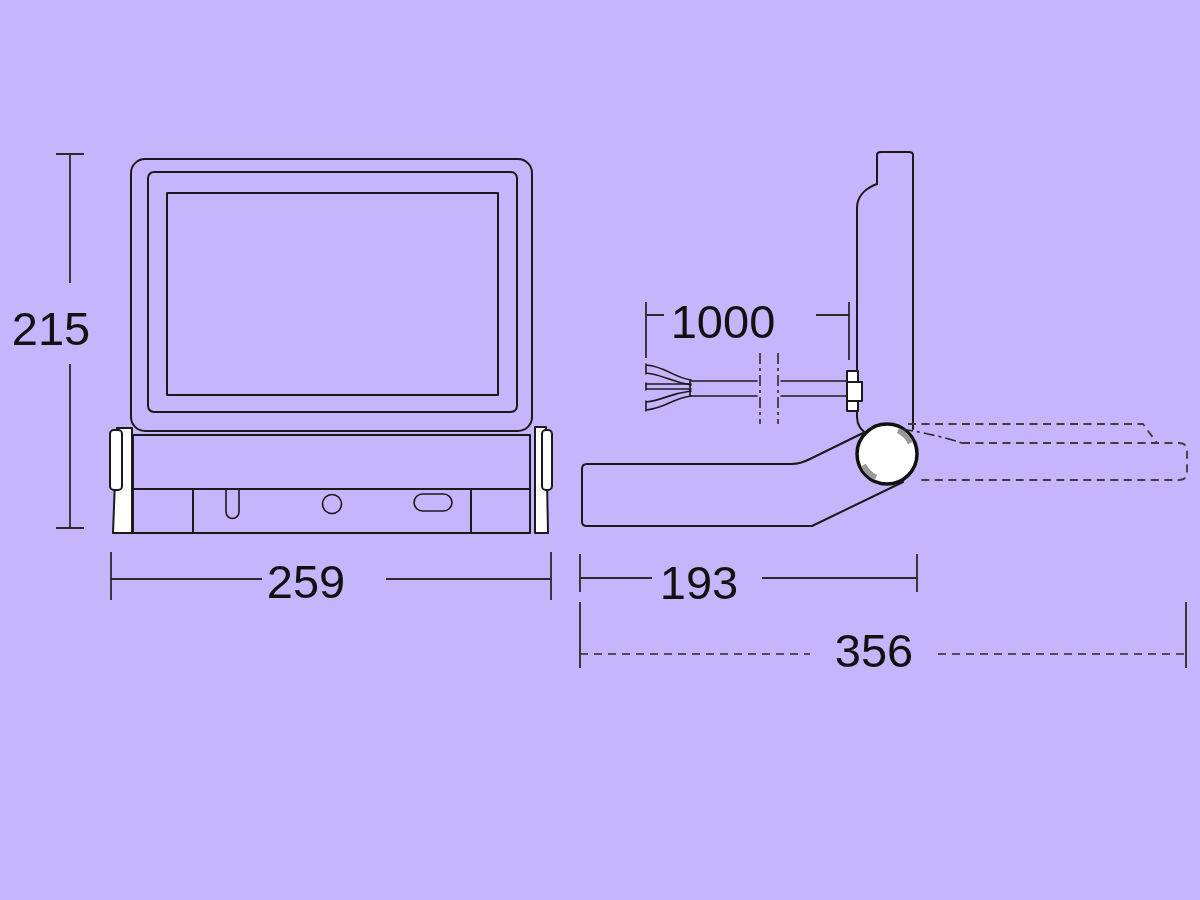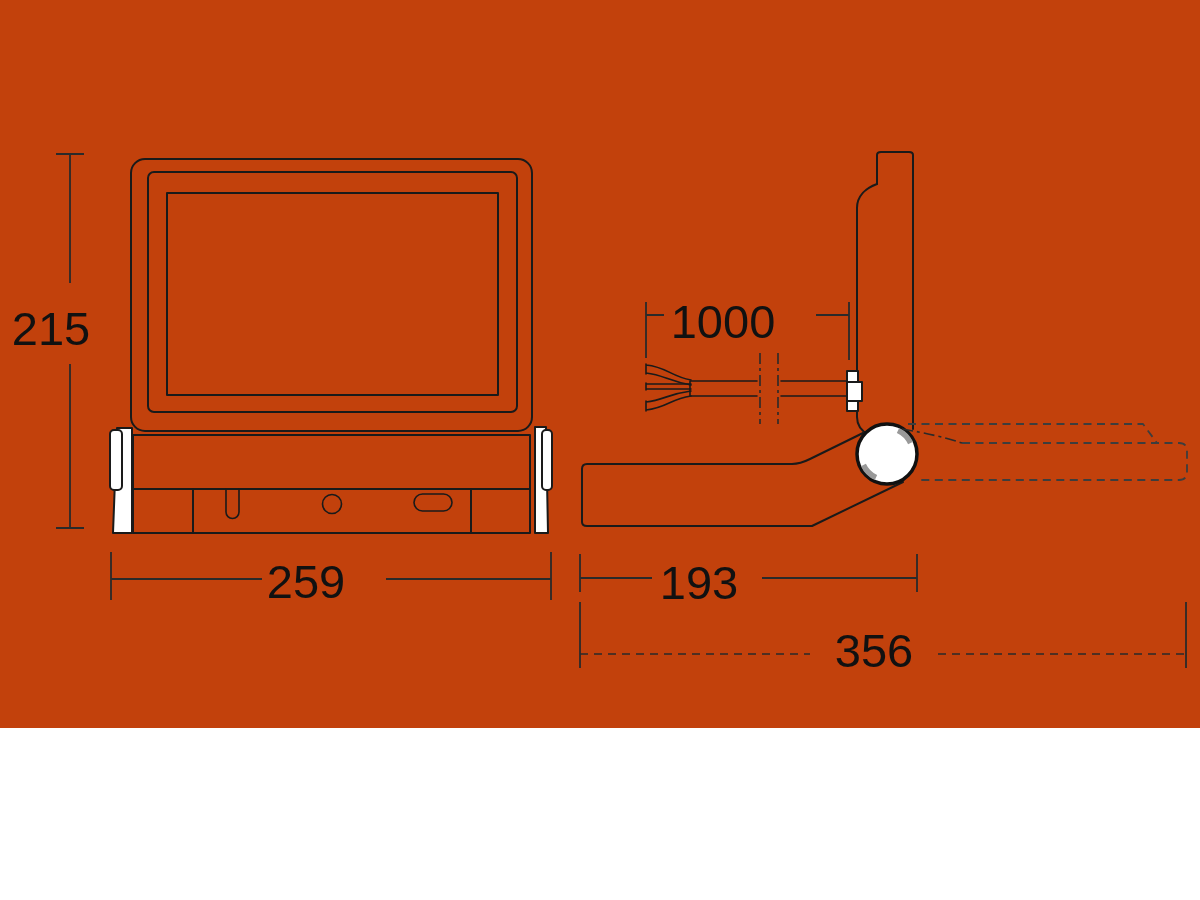--- a/index.html
+++ b/index.html
@@ -1,16 +1,16 @@
 <!DOCTYPE html>
 <html><head>
 <meta charset="utf-8">
 <style>
   html,body{margin:0;padding:0;background:#fff;}
-  .stage{width:1200px;height:728px;position:relative;background:#c2410c;overflow:hidden;}
+  .stage{width:1200px;height:900px;position:relative;background:#c4b5fd;overflow:hidden;}
   svg{display:block;}
   .ln{fill:none;stroke:#1a1a1a;stroke-width:2;stroke-linejoin:round;stroke-linecap:round;}
   .lnf{fill:#ffffff;stroke:#1a1a1a;stroke-width:2;stroke-linejoin:round;stroke-linecap:round;}
   .thin{fill:none;stroke:#1a1a1a;stroke-width:1.6;stroke-linejoin:round;stroke-linecap:round;}
   .dim{fill:none;stroke:#2a2a2a;stroke-width:1.8;stroke-linecap:butt;}
   .dimdash{fill:none;stroke:#2a2a2a;stroke-width:1.7;stroke-dasharray:8 6;stroke-linecap:butt;}
   .altdash{fill:none;stroke:#3d3d3d;stroke-width:1.8;stroke-dasharray:8 5.5;stroke-linejoin:round;stroke-linecap:butt;}
   .dashdot{fill:none;stroke:#2a2a2a;stroke-width:1.6;stroke-dasharray:11 4 3 4;stroke-linecap:butt;}
   .shade{fill:none;stroke:#999999;stroke-width:5.5;stroke-linecap:butt;}
   .hinge{fill:#ffffff;stroke:#111111;stroke-width:3.5;}

